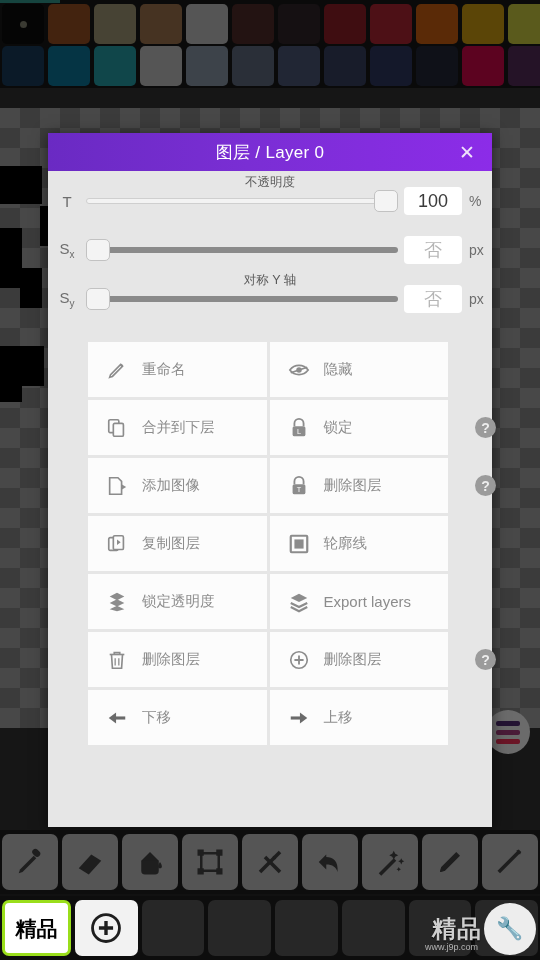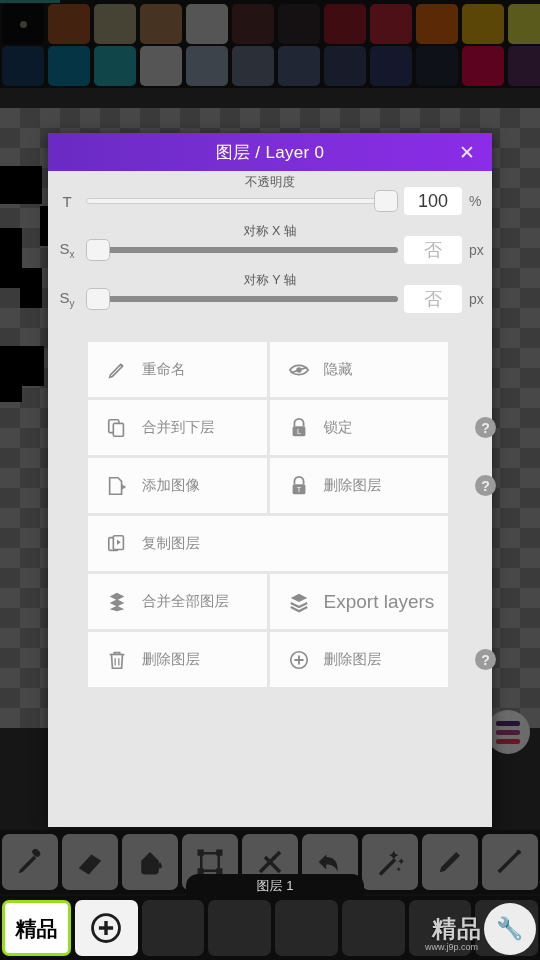--- a/index.html
+++ b/index.html
@@ -94,21 +94,21 @@
   .sl-unit { width:30px; padding-left:7px; font-size:14px; color:#6d6d6d; }
 
   
   #menu-grid { position:absolute; left:40px; top:209px; width:360px; }
   .mrow { display:flex; gap:3px; margin-bottom:3px; position:relative; }
   .mcell {
     flex:1 1 0; height:55px; background:#fcfcfc;
     display:flex; align-items:center; padding-left:18px; gap:14px;
   }
   .mcell .lbl { font-size:14.5px; color:#8c8c8c;text-align:center; }
-  .mcell .lbl.en { font-size:19px; }
+  .mcell .lbl.en { font-size:15px; }
   .micon { width:22px; height:22px; flex:0 0 22px; display:flex; align-items:center; justify-content:center; }
   .micon svg { display:block; }
   .helpq {
     position:absolute; right:-48px; top:17px; width:21px; height:21px; border-radius:50%;
     background:#9b9b9b; color:#ededed; font-size:14px; font-weight:bold;
     display:flex; align-items:center; justify-content:center; line-height:1;
   }
 
   
   #toolbar { position:absolute; left:0; top:830px; width:540px; height:64px; background:#0d0d0d;
@@ -210,21 +210,20 @@
             <div class="sl-label">T</div>
             <div class="sl-track-wrap">
               <div class="sl-track light"></div>
               <div class="sl-thumb" style="left:calc(100% - 24px)"></div>
             </div>
             <div class="sl-value">100</div>
             <div class="sl-unit">%</div>
           </div>
         </div>
         <div class="slider-block">
-          <div class="sl-caption">对称 X 轴</div>
           <div class="sl-row">
             <div class="sl-label">S<sub>x</sub></div>
             <div class="sl-track-wrap">
               <div class="sl-track dark"></div>
               <div class="sl-thumb" style="left:calc(0% - 0px)"></div>
             </div>
             <div class="sl-value placeholder">否</div>
             <div class="sl-unit">px</div>
           </div>
         </div>
@@ -312,31 +311,40 @@
           <div class="mcell">
             <span class="micon">
               <svg width="22" height="22" viewBox="0 0 24 24">
                 <rect x="3" y="5" width="10" height="14" rx="1.5" fill="none" stroke="#8c8c8c" stroke-width="1.8"></rect>
                 <rect x="8" y="3" width="11" height="15" rx="1.5" fill="#fcfcfc" stroke="#8c8c8c" stroke-width="1.8"></rect>
                 <path d="M12 7l4 3-4 3z" fill="#8c8c8c"></path>
               </svg>
             </span>
             <span class="lbl">复制图层</span>
           </div>
+          <div class="mcell">
+            <span class="micon">
+              <svg width="22" height="22" viewBox="0 0 24 24">
+                <rect x="3" y="3" width="18" height="18" rx="1" fill="none" stroke="#8c8c8c" stroke-width="2.4"></rect>
+                <rect x="7" y="7" width="10" height="10" fill="#8c8c8c"></rect>
+              </svg>
+            </span>
+            <span class="lbl">轮廓线</span>
+          </div>
         </div>
         <div class="mrow">
           <div class="mcell">
             <span class="micon">
               <svg width="22" height="22" viewBox="0 0 24 24">
                 <path d="M12 2l8 4-8 4-8-4z" fill="#8c8c8c"></path>
                 <path d="M12 9l8 4-8 4-8-4z" fill="#8c8c8c"></path>
                 <path d="M12 16l8 4-8 2-8-2z" fill="#8c8c8c"></path>
               </svg>
             </span>
-            <span class="lbl">合并全部图层</span>
+            <span class="lbl">锁定透明度</span>
           </div>
           <div class="mcell">
             <span class="micon">
               <svg width="22" height="22" viewBox="0 0 24 24">
                 <path d="M12 3l9 4.5-9 4.5-9-4.5z" fill="#8c8c8c"></path>
                 <path d="M3 13l9 4.5 9-4.5" fill="none" stroke="#8c8c8c" stroke-width="2.4"></path>
                 <path d="M3 17.5L12 22l9-4.5" fill="none" stroke="#8c8c8c" stroke-width="2.4"></path>
               </svg>
             </span>
             <span class="lbl en">Export layers</span>
@@ -357,20 +365,40 @@
           <div class="mcell">
             <span class="micon">
               <svg width="22" height="22" viewBox="0 0 24 24">
                 <circle cx="12" cy="12" r="9" fill="none" stroke="#8c8c8c" stroke-width="1.8"></circle>
                 <path d="M12 7v10M7 12h10" stroke="#8c8c8c" stroke-width="2"></path>
               </svg>
             </span>
             <span class="lbl">删除图层</span>
           </div>
           <div class="helpq">?</div>
+        </div>
+        <div class="mrow">
+          <div class="mcell">
+            <span class="micon">
+              <svg width="22" height="22" viewBox="0 0 24 24">
+                <path d="M21 12H8" stroke="#6a6a6a" stroke-width="3.4"></path>
+                <path d="M3 12l8-6v12z" fill="#6a6a6a"></path>
+              </svg>
+            </span>
+            <span class="lbl">下移</span>
+          </div>
+          <div class="mcell">
+            <span class="micon">
+              <svg width="22" height="22" viewBox="0 0 24 24">
+                <path d="M3 12h13" stroke="#6a6a6a" stroke-width="3.4"></path>
+                <path d="M21 12l-8-6v12z" fill="#6a6a6a"></path>
+              </svg>
+            </span>
+            <span class="lbl">上移</span>
+          </div>
         </div>
       </div>
   </div>
 
   <div id="toolbar">
       <div class="tool">
         <span>
           <svg width="30" height="30" viewBox="0 0 24 24">
             <path d="M3 21l3-1 11-11-2-2L4 18z" fill="#1e1e1e"></path>
             <rect x="14" y="2" width="7" height="5" rx="2.5" transform="rotate(45 17 4)" fill="#1e1e1e"></rect>
@@ -440,21 +468,20 @@
       </div>
       <div class="tool">
         <span>
           <svg width="30" height="30" viewBox="0 0 24 24">
             <path d="M4 21L20 5l-2-2L2 19z" fill="#1e1e1e"></path>
             <path d="M17 3l3 3 1-2-2-2z" fill="#1e1e1e"></path>
           </svg>
         </span>
       </div>
     </div>
-  <div id="layer-tip">图层 1</div>
 
   <div id="layerbar">
       <div class="lslot thumb">精品</div>
       <div class="lslot add">
         <svg width="34" height="34" viewBox="0 0 24 24">
           <circle cx="12" cy="12" r="9.5" fill="none" stroke="#1e1e1e" stroke-width="2"></circle>
           <path d="M12 7v10M7 12h10" stroke="#1e1e1e" stroke-width="2.4"></path>
         </svg>
       </div>
       <div class="lslot blank"></div>

